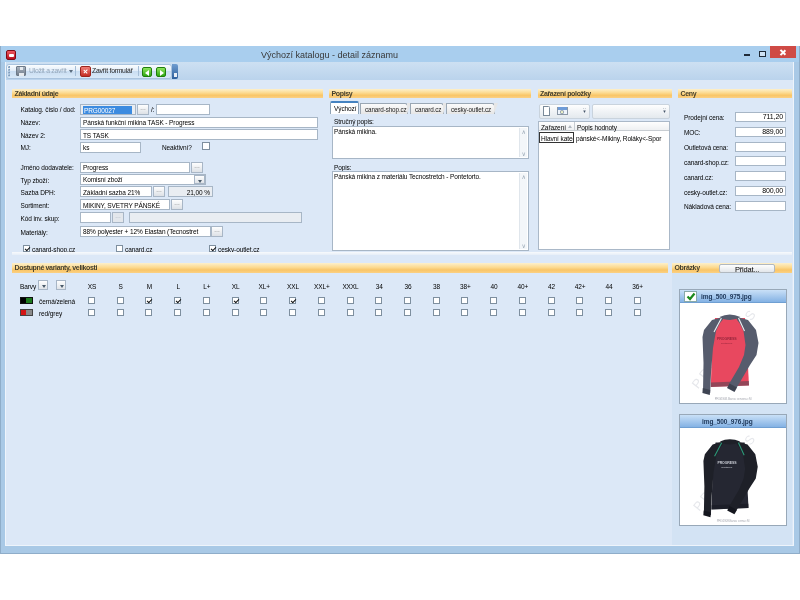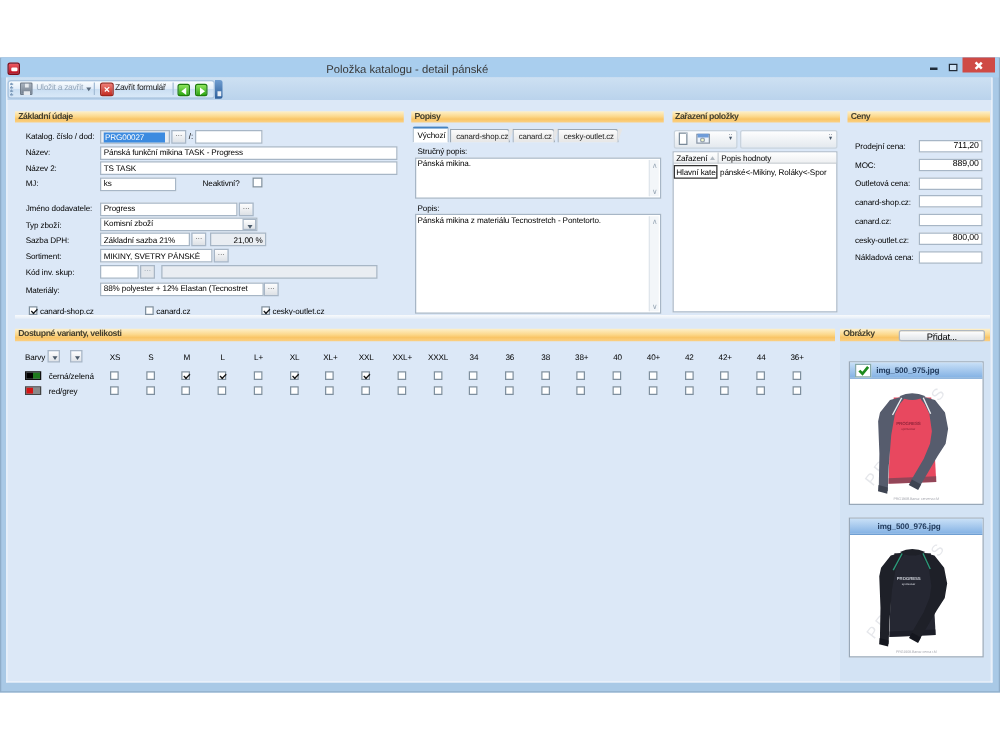--- a/index.html
+++ b/index.html
@@ -61,21 +61,21 @@
 
 .band { background:linear-gradient(#fefefe,#f0f3f6 50%,#e4e9ee); border:1px solid #c9d3dd; border-radius:2px; }
 .ovf { position:absolute; font-size:5px; letter-spacing:0; color:#46566a; line-height:3.5px; text-align:center; }
 </style>
 </head>
 <body>
 <div id="stage">
   <div class="abs" id="winborder"></div>
   <div class="abs" id="titlebar"></div>
   <div class="abs" id="appicon"></div>
-  <div class="abs" id="title">Položka katalogu - detail pánské</div>
+  <div class="abs" id="title">Výchozí katalogu - detail záznamu</div>
   <div class="abs" id="bmin"></div>
   <div class="abs" id="bmax"></div>
   <div class="abs" id="bclose"></div>
   <div class="abs" id="inner"></div>
   <div class="abs" id="tbstrip"></div>
   <div class="abs" id="toolbar"></div>
   <div class="abs" id="tbtag"></div>
   <div class="abs grip"></div>
   <div class="abs" id="savico"></div>
   <div class="abs tbtxt" style="left:29px; color:#95a7ba;">Uložit a zavřít</div>
@@ -254,21 +254,21 @@
       <div class="abs cb" style="left:633.7px; top:308.5px;"></div>
     </div>
   <div class="abs" style="left:20px; top:296.5px; width:13px; height:7.5px; border:1px solid #111; background:linear-gradient(90deg,#000 50%,#1e7a1e 50%);"></div>
   <div class="abs lbl" style="left:39px; top:297.5px;">černá/zelená</div>
   <div class="abs" style="left:20px; top:308.5px; width:13px; height:7.5px; border:1px solid #444; background:linear-gradient(90deg,#d41414 50%,#8a8a8a 50%);"></div>
   <div class="abs lbl" style="left:39px; top:309.5px;">red/grey</div>
   <div id="varcbs"></div>
 
   <div class="abs" style="left:672px; top:264px; width:120px; height:281px; background:#d3e3f4;"></div>
   <div class="abs sechdr" style="left:672px; top:263px; width:120px; height:9.5px;">Obrázky</div>
-  <div class="abs" style="left:719px; top:263.5px; width:69px; height:9.5px; background:linear-gradient(#fefefe,#e2e6ea); border:1px solid #b0b8c0; border-radius:2px; font-size:7.5px; letter-spacing:-0.2px; text-align:center; line-height:9px;">Přidat...</div>
+  <div class="abs" style="left:719px; top:263.5px; width:56px; height:9.5px; background:linear-gradient(#fefefe,#e2e6ea); border:1px solid #b0b8c0; border-radius:2px; font-size:7.5px; letter-spacing:-0.2px; text-align:center; line-height:9px;">Přidat...</div>
 
   <div class="abs" style="left:679px; top:289px; width:108px; height:115px; background:#fff; border:1px solid #98a8b8;"></div>
   <div class="abs" style="left:680px; top:290px; width:106px; height:13px; background:linear-gradient(#c9e0f7,#84b2e4); border-bottom:1px solid #6f9fd2;"></div>
   <div class="abs" style="left:684px; top:291px; width:13px; height:11px; background:#fff; border:1px solid #8aa;"></div>
   <svg class="abs" style="left:686px; top:292px;" width="10" height="9" viewBox="0 0 10 9">
       <path d="M1.5 4.5 L4 7 L8.5 1.5" stroke="#1d8a1d" stroke-width="2.2" fill="none"></path>
     </svg>
   <div class="abs" style="left:701px; top:292.5px; font-size:6.5px; font-weight:bold; color:#203a5c;">img_500_975.jpg</div>
   <div id="shirt1">
       <svg class="abs" style="left:679px; top:303px;" width="108" height="101" viewBox="0 0 108 101">

